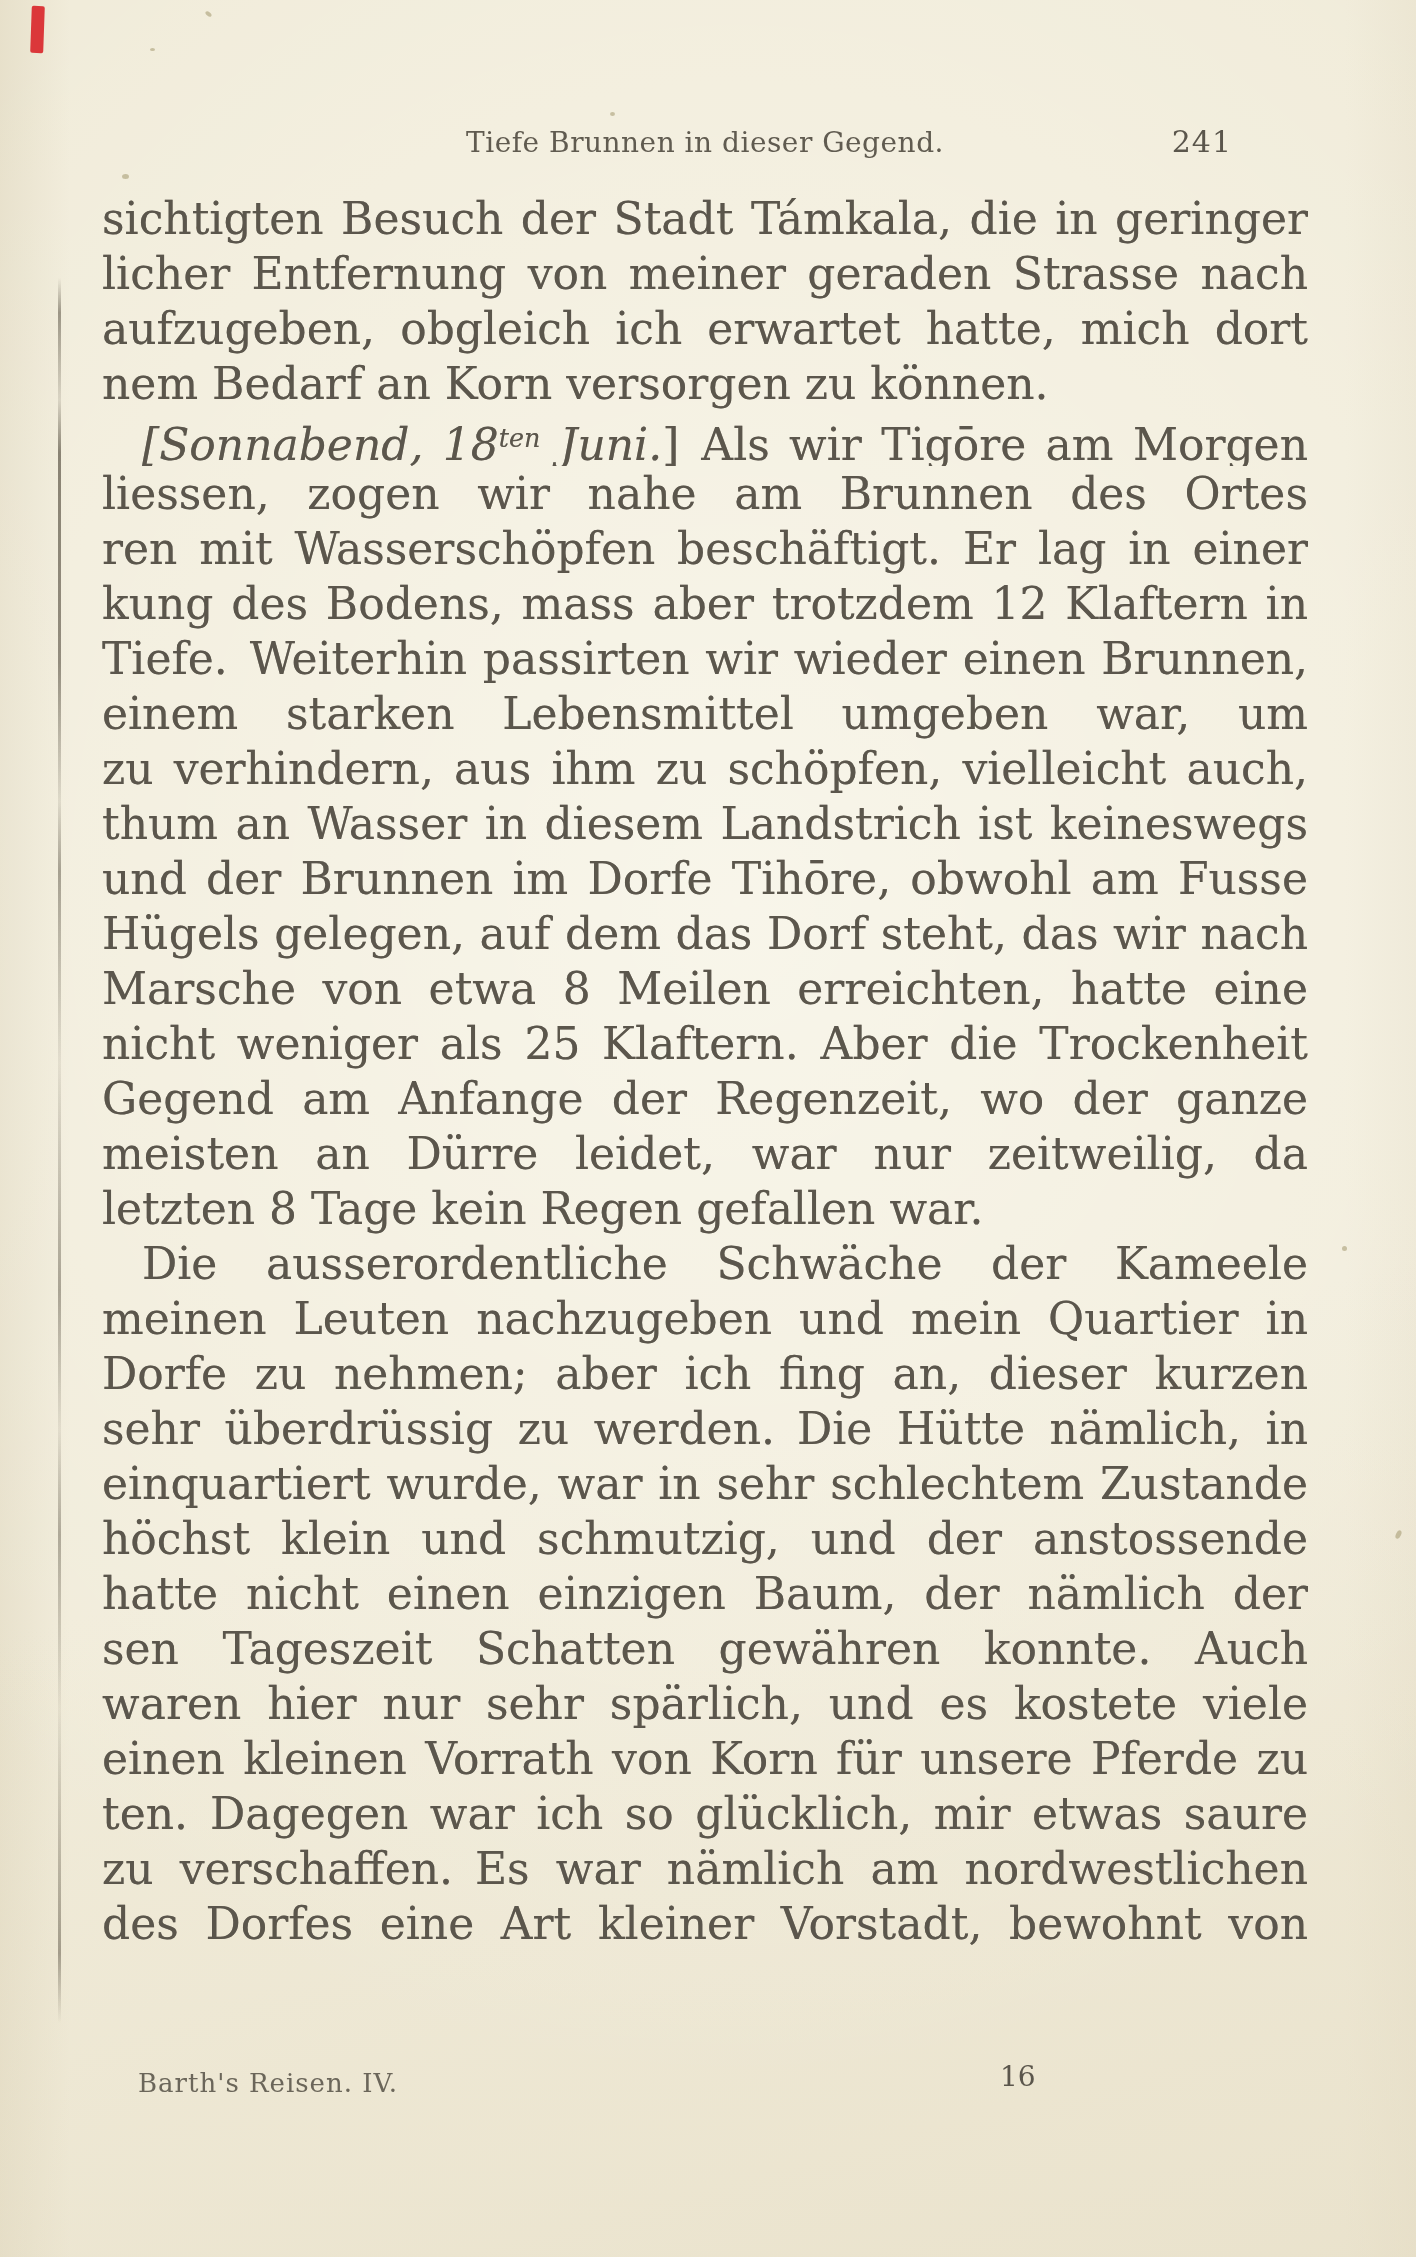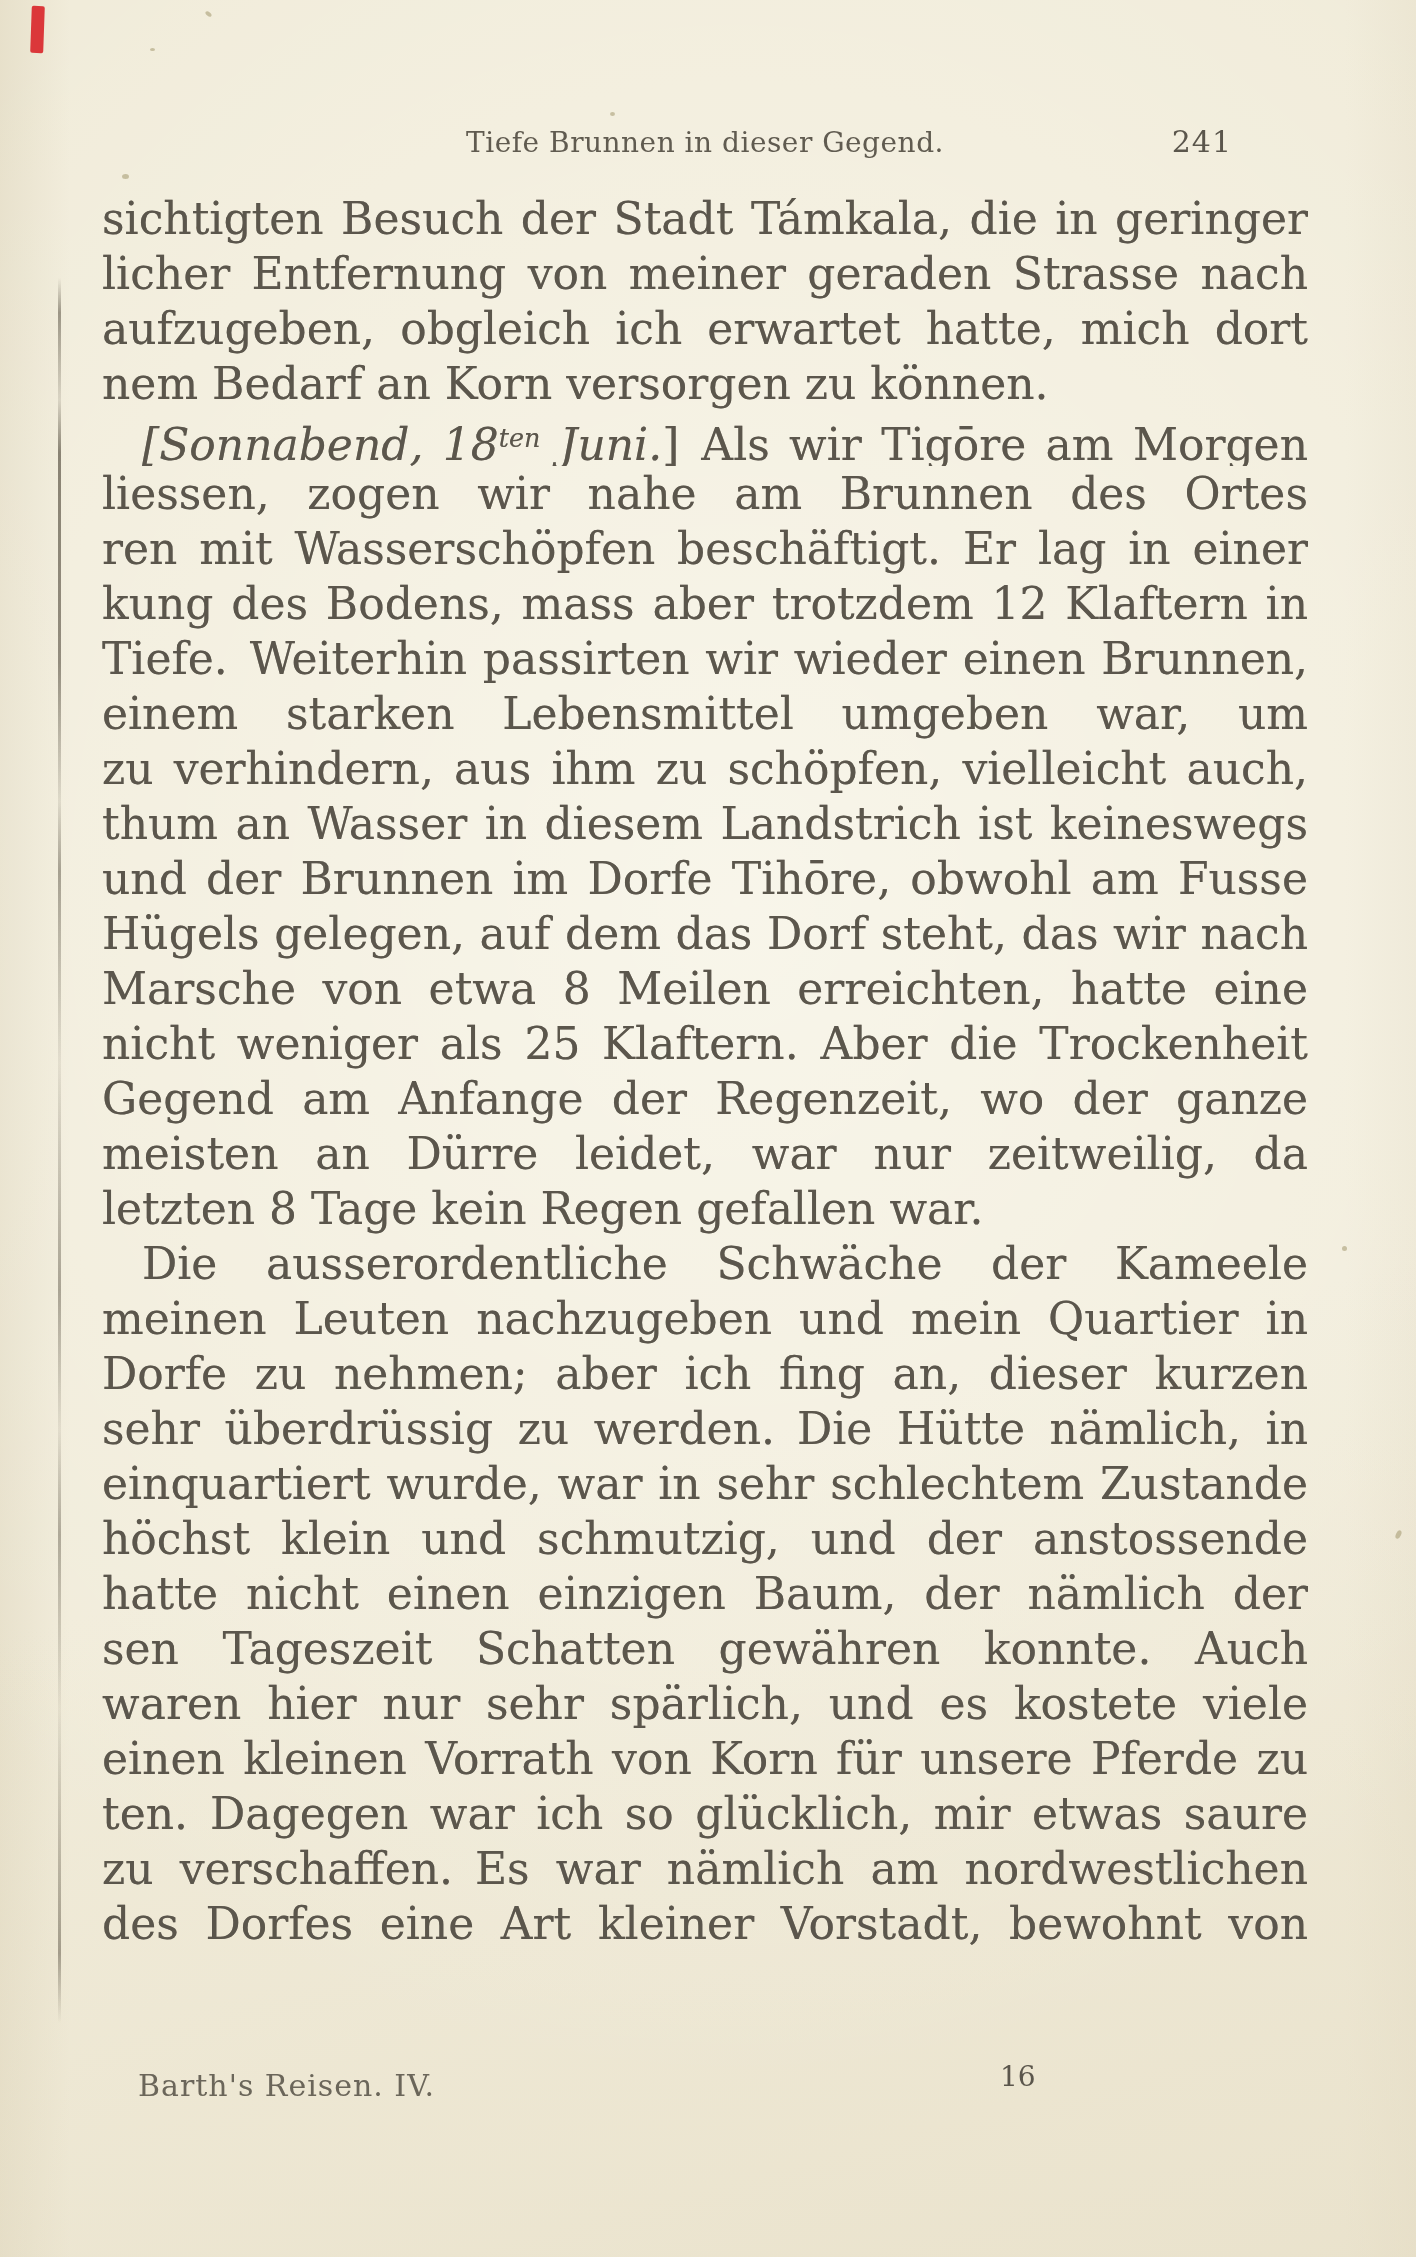--- a/index.html
+++ b/index.html
@@ -69,21 +69,21 @@
     white-space:normal;
     overflow:hidden;
   }
   .line.flush{text-align-last:left;}
   .line.indent{padding-left:40px;}
   .it{font-style:italic;}
   .sup{font-size:.58em;vertical-align:.5em;}
 
   .sig-left{
     position:absolute;left:138px;top:2068px;
-    font-size:30px;letter-spacing:1px;color:#6b665a;
+    font-size:26px;letter-spacing:1px;color:#6b665a;
   }
   .sig-num{
     position:absolute;left:1000px;top:2060px;
     font-size:28px;color:#5b564c;
   }
 </style>
 </head>
 <body>
 
 <div class="page">

